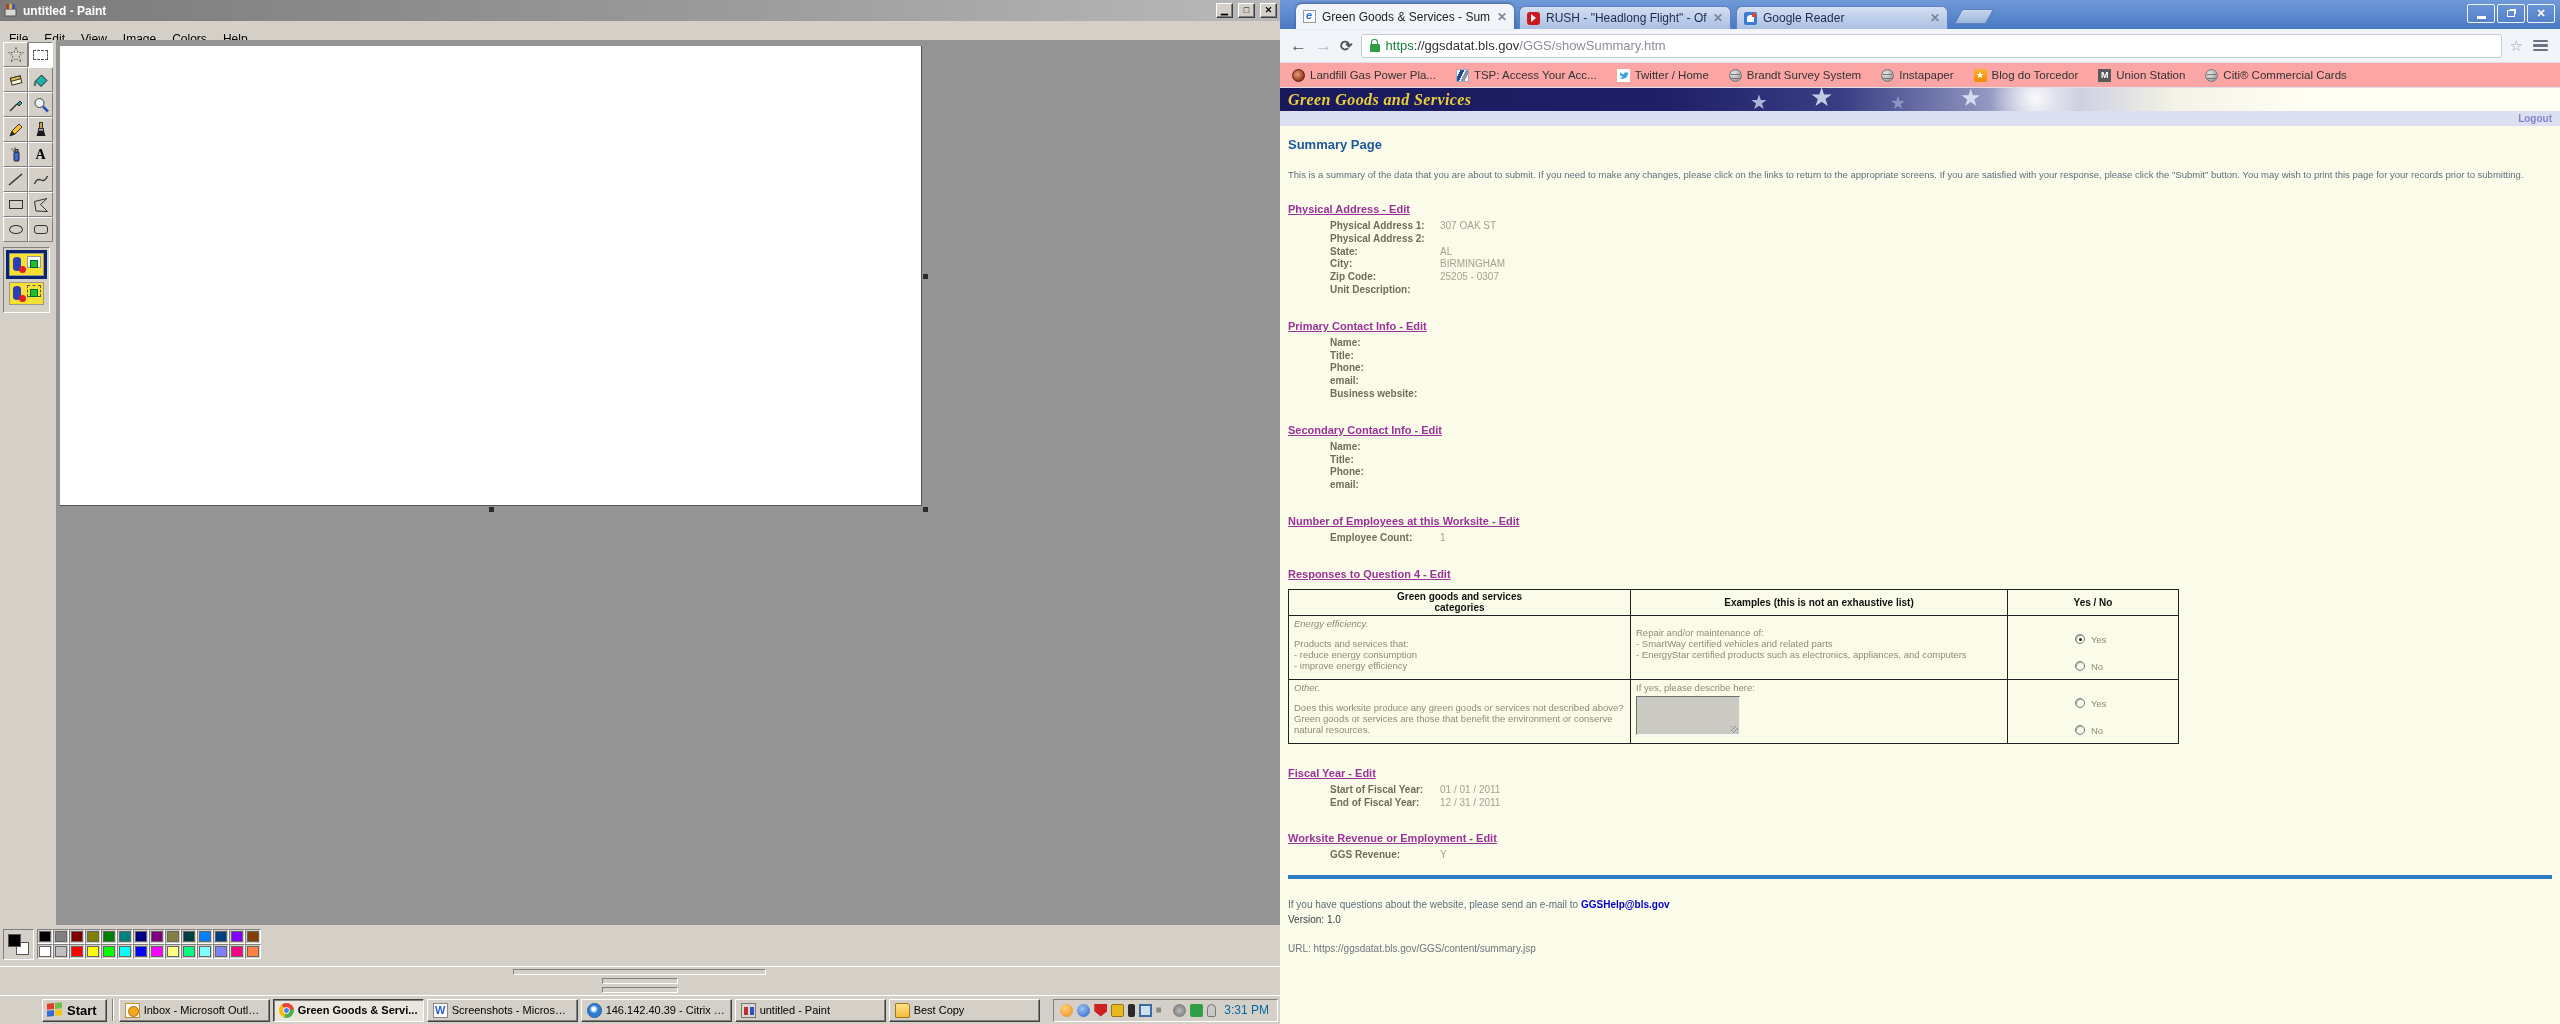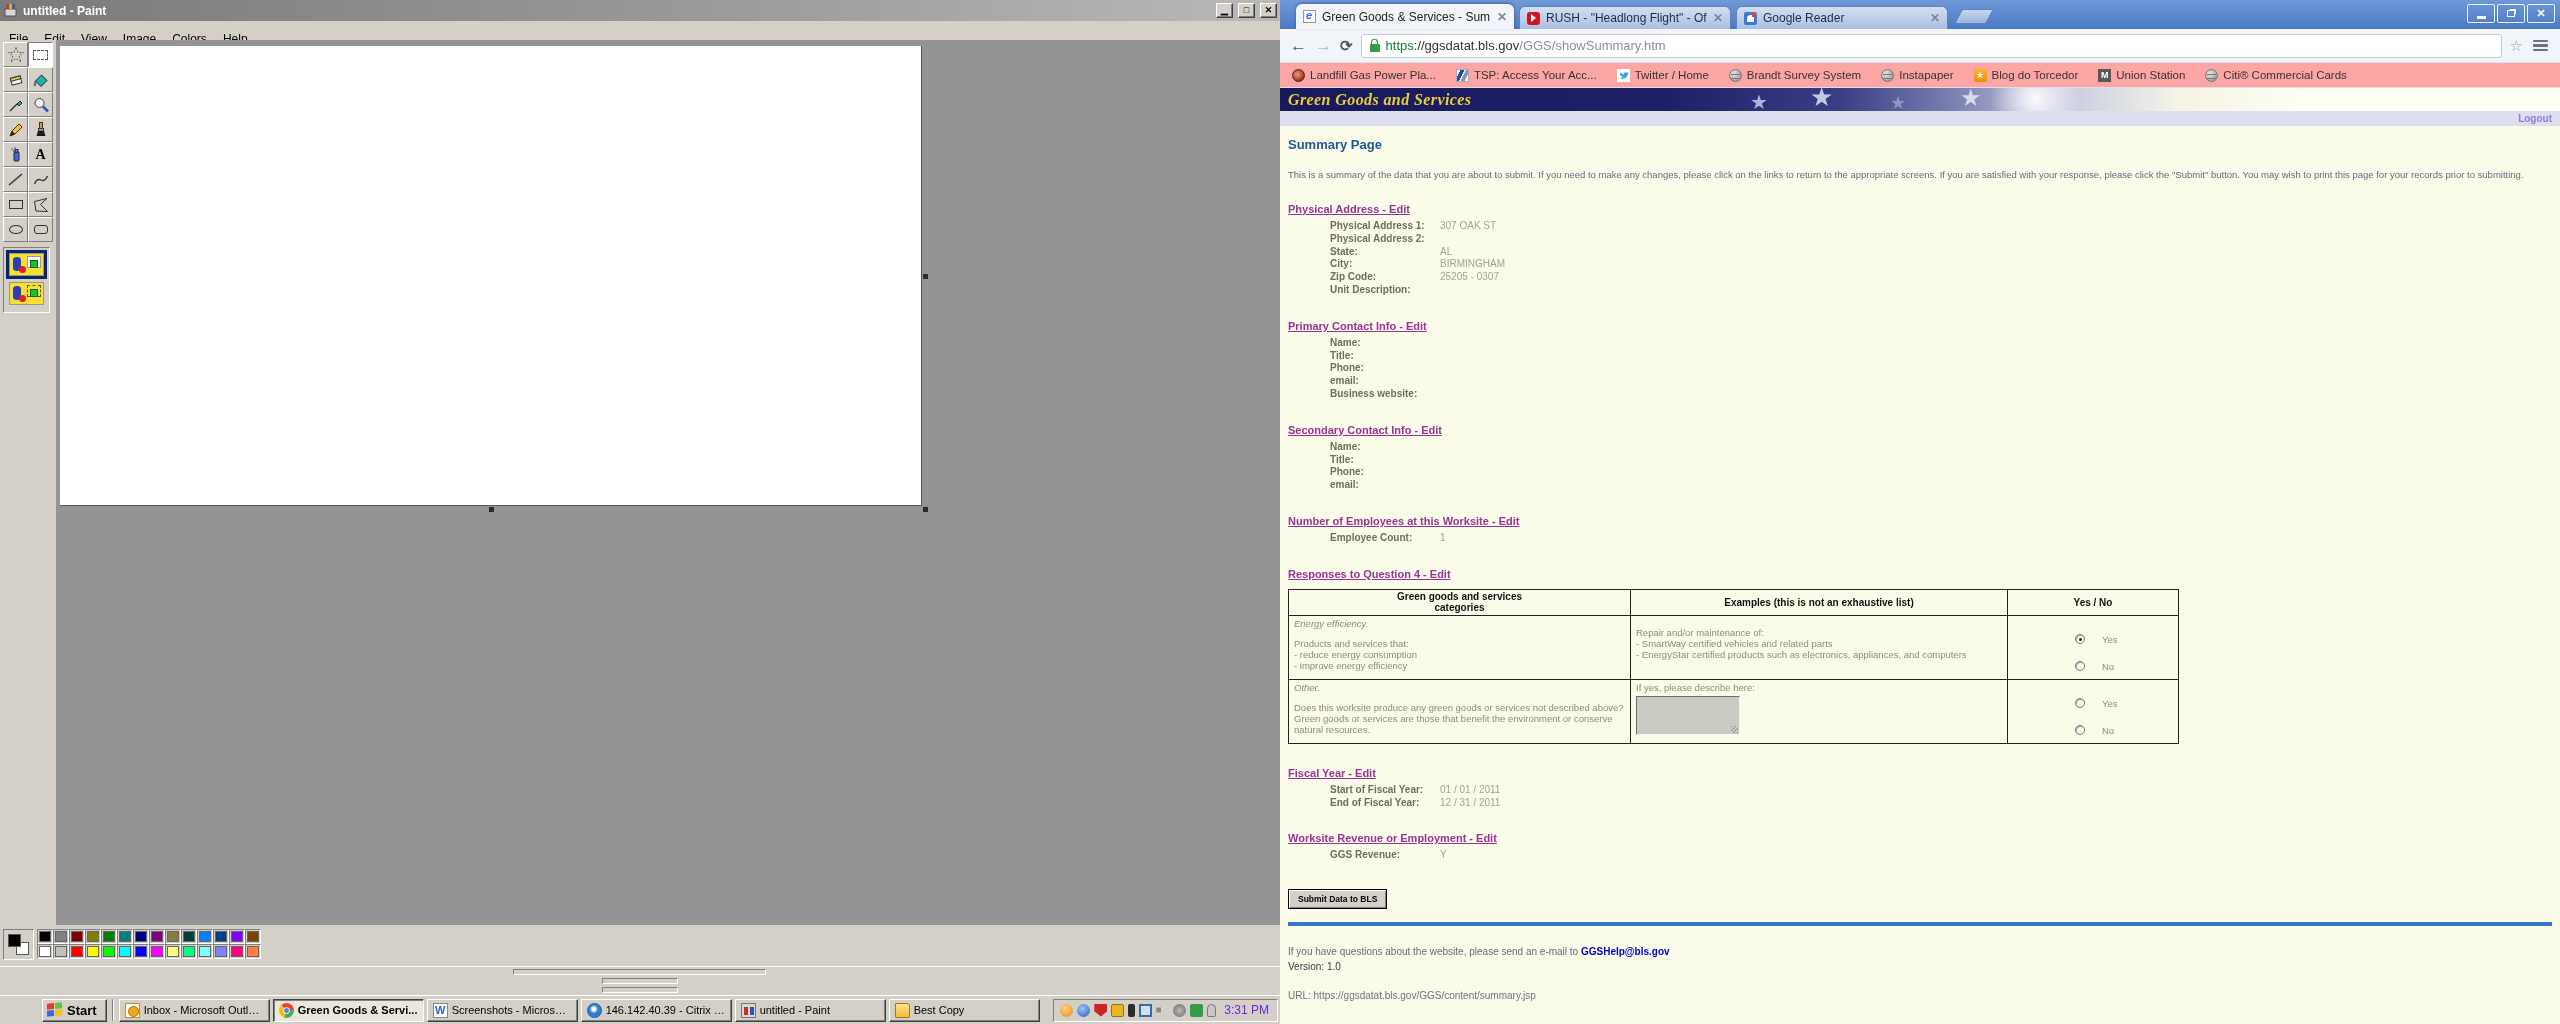--- a/index.html
+++ b/index.html
@@ -87,21 +87,21 @@
     background:#4285f4; border:1.5px solid #fff; box-sizing:border-box; }
   .icon-word { background:#fff; border:1px solid #888; color:#2a5fd0; font-weight:bold; font-size:11px; line-height:13px; text-align:center; }
   .icon-citrix { background:radial-gradient(circle at 45% 40%, #fff 15%, #2f7fd0 40%); border-radius:50%; border:1px solid #1a5ca8; }
   .icon-paintsm { background:#d8d8d0; border:1px solid #777; }
   .icon-paintsm::before { content:''; position:absolute; left:2px; top:3px; width:4px; height:8px; background:#c03030; }
   .icon-paintsm::after { content:''; position:absolute; left:8px; top:3px; width:4px; height:8px; background:#3050c0; }
   .icon-folder { background:linear-gradient(#ffe28a,#f2bd3a); border:1px solid #a2751a; border-radius:1px 3px 1px 1px; }
   .tray { margin-left:auto; height:23px; border:1px solid; border-color:#808080 #fff #fff #808080;
     display:flex; align-items:center; gap:4px; padding:0 8px 0 6px; }
   .trayicon { width:13px; height:13px; flex:none; }
-  .clock { font-size:12px; color:#6d28d9; margin-left:4px; }
+  .clock { font-size:12px; color:#0369a1; margin-left:4px; }
 
   
   .tabstrip { position:absolute; left:0; top:0; width:1280px; height:29px;
     background:linear-gradient(#7099d8,#4a79c4); display:flex; align-items:flex-end; padding-left:16px; }
   .tab { display:flex; align-items:center; gap:6px; padding:0 7px; font-size:12px; border-radius:6px 6px 0 0; }
   .tab.active { width:218px; height:25px; background:#f1f4f9; color:#222; box-shadow:0 -1px 3px rgba(0,0,30,.35); z-index:2; }
   .tab.inactive { width:212px; height:23px; background:linear-gradient(#d4dff1,#a9bfe2); color:#1d2c48;
     border:1px solid #5f82bd; border-bottom:none; margin-left:5px; }
   .tab-title { flex:1; overflow:hidden; white-space:nowrap; }
   .tab-close { color:#7b8699; font-size:12px; font-weight:bold; }
@@ -163,21 +163,21 @@
   .fvalue { color:#a3a392; }
   table.q4 { border-collapse:collapse; margin-top:9px; table-layout:fixed; width:890px; background:#fbfbe9; }
   .q4 th, .q4 td { border:1px solid #222; }
   .q4 th { font-size:10px; font-weight:bold; color:#111; text-align:center; vertical-align:middle;
     height:26px; white-space:pre-line; padding:1px 4px; }
   .q4 td { font-size:9.5px; color:#8c8c7a; vertical-align:top; padding:2px 5px; }
   .cat-title { font-style:italic; }
   .cell-body { white-space:pre-line; margin-top:9px; }
   .cell-body.tight { margin-top:0; }
   .radio-cell { vertical-align:middle !important; }
-  .radio-row { display:flex; align-items:center; gap:17px; margin:16px 0 5px 62px; }
+  .radio-row { display:flex; align-items:center; gap:6px; margin:16px 0 5px 62px; }
   .radio { width:10px; height:10px; border-radius:50%; background:#fdfdf5; border:1px solid #777;
     box-shadow:inset 1px 1px 1px #aaa; position:relative; flex:none; }
   .radio.checked::after { content:''; position:absolute; left:2.5px; top:2.5px; width:3px; height:3px;
     background:#222; border-radius:50%; }
   .q4-textarea { width:104px; height:39px; background:#cbcbc3; border:1px solid; border-color:#6e6e6e #f5f5f5 #f5f5f5 #6e6e6e;
     margin-top:3px; position:relative; }
   .q4-textarea::after { content:''; position:absolute; right:1px; bottom:1px; width:7px; height:7px;
     background:repeating-linear-gradient(135deg,#888 0 1px,transparent 1px 3px); }
   .submit-btn { display:inline-block; margin-top:27px; font-size:8.5px; font-weight:bold; color:#000;
     background:#d4d0c8; border:1px solid #000; box-shadow:inset 1px 1px 0 #fff, inset -1px -1px 0 #808080;
@@ -705,23 +705,20 @@
       <div class="fields">
         <div class="frow"><span class="flabel">Start of Fiscal Year:</span><span class="fvalue">01 / 01 / 2011</span></div>
         <div class="frow"><span class="flabel">End of Fiscal Year:</span><span class="fvalue">12 / 31 / 2011</span></div>
       </div>
 
       <a class="sec">Worksite Revenue or Employment - Edit</a>
       <div class="fields">
         <div class="frow"><span class="flabel">GGS Revenue:</span><span class="fvalue">Y</span></div>
       </div>
 
-      <div>
-        <span class="submit-btn">Submit Data to BLS</span>
-      </div>
       <div class="hr-blue"></div>
 
       <div class="footer">
         <div class="f-line1"><span>If you have questions about the website, please send an e-mail to </span><span class="f-mail">GGSHelp@bls.gov</span></div>
         <div class="f-version">Version: 1.0</div>
         <div class="f-url">URL: https://ggsdatat.bls.gov/GGS/content/summary.jsp</div>
       </div>
     </div>
   </div>
 </div>

